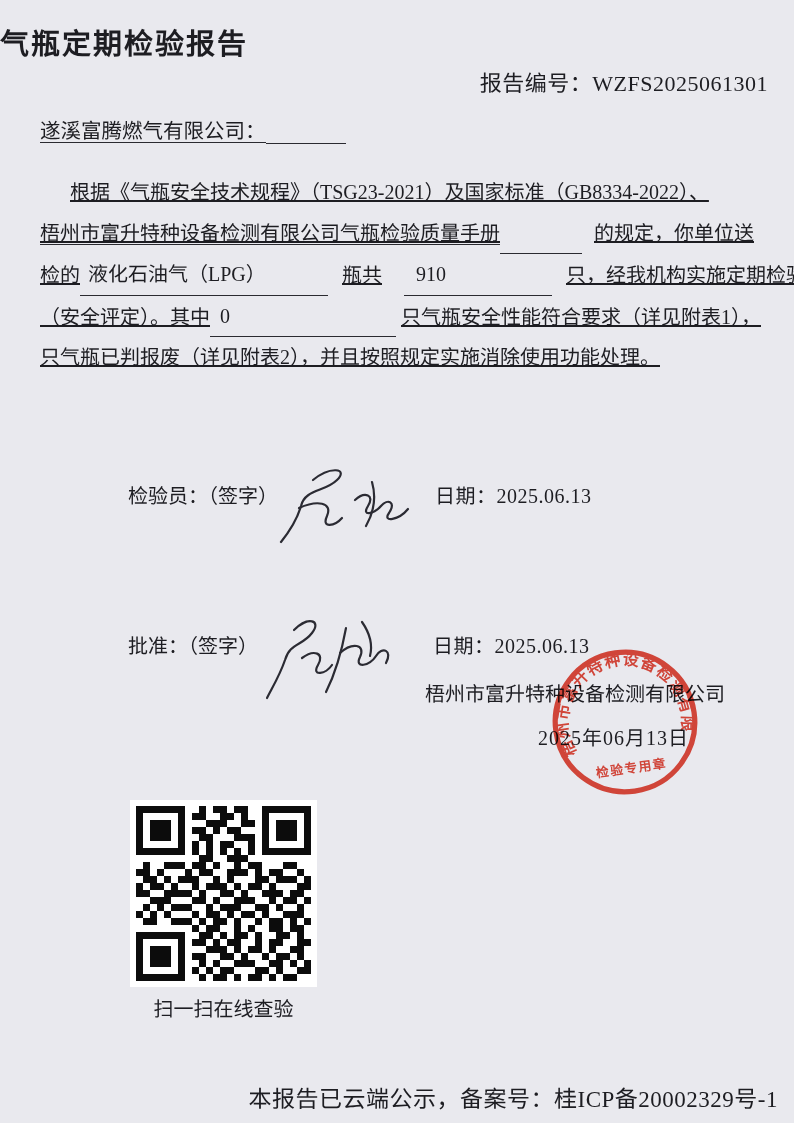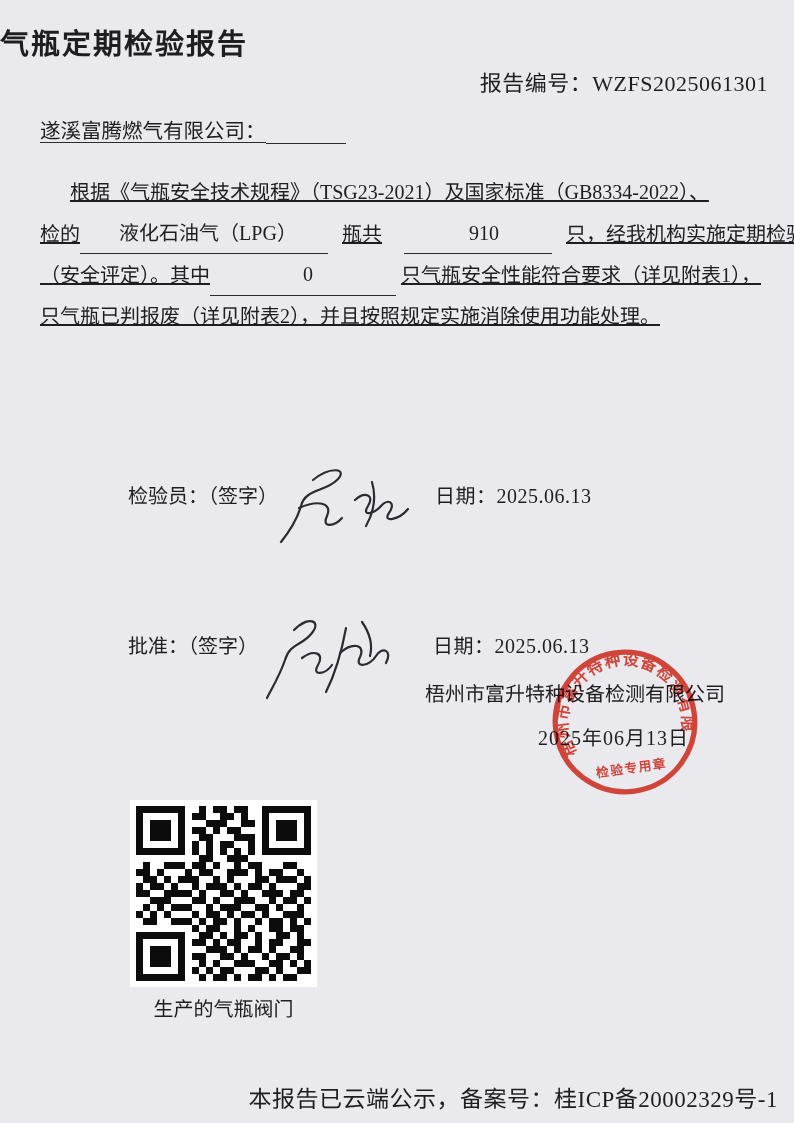--- a/index.html
+++ b/index.html
@@ -20,21 +20,21 @@
   }
   .report-no{
     top:65px;right:26px;
     font-size:22px;letter-spacing:.5px;
   }
   .addressee{
     left:40px;top:114px;
     font-size:20.5px;
     white-space:nowrap;
   }
-  .u{border-bottom:1px solid #2a2a30;text-align:center;}
+  .u{border-bottom:1px solid #2a2a30;}
   .blank{display:inline-block;vertical-align:bottom;height:26px;}
   .fillin{display:inline-block;vertical-align:bottom;white-space:nowrap;overflow:visible;}
   .gap{display:inline-block;}
   .body-block{
     left:40px;top:172px;width:740px;
     font-size:20px;line-height:40.5px;text-decoration:underline;
   }
   .bline{white-space:nowrap;margin:0;}
   .indent{text-indent:30px;}
   .sig-label{font-size:20px;white-space:nowrap;}
@@ -71,20 +71,21 @@
 <body>
 
 <h1 class="abs page-title">气瓶定期检验报告</h1>
 
 <div class="abs report-no"><span>报告编号：</span><span>WZFS2025061301</span></div>
 
 <div class="abs addressee"><span class="u">遂溪富腾燃气有限公司：</span><span class="u blank" style="width:80px"></span></div>
 
 <div class="abs body-block">
   <p class="bline indent"><span>根据《气瓶安全技术规程》（TSG23-2021）及国家标准（GB8334-2022）、</span></p>
+  <p class="bline"><span class="u">梧州市富升特种设备检测有限公司气瓶检验质量手册</span><span class="u blank" style="width:82px"></span><span class="gap" style="width:12px"></span><span>的规定，你单位送</span></p>
   <p class="bline"><span>检的</span><span class="u fillin" style="width:240px;padding-left:8px"><span>液化石油气（LPG）</span></span><span class="gap" style="width:14px"></span><span>瓶共</span><span class="gap" style="width:22px"></span><span class="u fillin" style="width:136px;padding-left:12px"><span>910</span></span><span class="gap" style="width:14px"></span><span>只，经我机构实施定期检验</span></p>
   <p class="bline"><span>（安全评定）。其中</span><span class="u fillin" style="width:176px;padding-left:10px"><span>0</span></span><span class="gap" style="width:5px"></span><span>只气瓶安全性能符合要求（详见附表1），</span></p>
   <p class="bline"><span>只气瓶已判报废（详见附表2），并且按照规定实施消除使用功能处理。</span></p>
 </div>
 
 <div class="abs sig-label" style="left:128px;top:480px">检验员：（签字）</div>
 <svg class="abs" style="left:275px;top:462px" width="140" height="85" viewBox="0 0 140 85">
   <g class="signature">
     <path d="M38,18 C55,4 74,6 62,18 C50,30 30,27 26,44 C22,58 14,70 6,80"></path>
     <path d="M24,46 C42,38 58,40 52,54 C46,67 60,64 67,56"></path>
@@ -140,15 +141,15 @@
     <div class="qr-row"><span class="qr-m"></span><span class="qr-m on"></span><span class="qr-m on"></span><span class="qr-m"></span><span class="qr-m"></span><span class="qr-m on"></span><span class="qr-m on"></span><span class="qr-m on"></span><span class="qr-m"></span><span class="qr-m on"></span><span class="qr-m"></span><span class="qr-m on"></span><span class="qr-m on"></span><span class="qr-m"></span><span class="qr-m on"></span><span class="qr-m"></span><span class="qr-m"></span><span class="qr-m on"></span><span class="qr-m"></span><span class="qr-m on"></span><span class="qr-m on"></span><span class="qr-m"></span><span class="qr-m on"></span><span class="qr-m"></span><span class="qr-m on"></span></div>
     <div class="qr-row"><span class="qr-m"></span><span class="qr-m"></span><span class="qr-m"></span><span class="qr-m"></span><span class="qr-m"></span><span class="qr-m"></span><span class="qr-m"></span><span class="qr-m"></span><span class="qr-m on"></span><span class="qr-m"></span><span class="qr-m on"></span><span class="qr-m on"></span><span class="qr-m"></span><span class="qr-m"></span><span class="qr-m on"></span><span class="qr-m"></span><span class="qr-m on"></span><span class="qr-m"></span><span class="qr-m"></span><span class="qr-m on"></span><span class="qr-m on"></span><span class="qr-m"></span><span class="qr-m on"></span><span class="qr-m on"></span><span class="qr-m"></span></div>
     <div class="qr-row"><span class="qr-m on"></span><span class="qr-m on"></span><span class="qr-m on"></span><span class="qr-m on"></span><span class="qr-m on"></span><span class="qr-m on"></span><span class="qr-m on"></span><span class="qr-m"></span><span class="qr-m"></span><span class="qr-m on"></span><span class="qr-m on"></span><span class="qr-m"></span><span class="qr-m on"></span><span class="qr-m"></span><span class="qr-m on"></span><span class="qr-m on"></span><span class="qr-m"></span><span class="qr-m on"></span><span class="qr-m"></span><span class="qr-m"></span><span class="qr-m on"></span><span class="qr-m on"></span><span class="qr-m"></span><span class="qr-m on"></span><span class="qr-m"></span></div>
     <div class="qr-row"><span class="qr-m on"></span><span class="qr-m"></span><span class="qr-m"></span><span class="qr-m"></span><span class="qr-m"></span><span class="qr-m"></span><span class="qr-m on"></span><span class="qr-m"></span><span class="qr-m on"></span><span class="qr-m on"></span><span class="qr-m"></span><span class="qr-m on"></span><span class="qr-m"></span><span class="qr-m on"></span><span class="qr-m on"></span><span class="qr-m"></span><span class="qr-m"></span><span class="qr-m on"></span><span class="qr-m"></span><span class="qr-m on"></span><span class="qr-m on"></span><span class="qr-m"></span><span class="qr-m"></span><span class="qr-m on"></span><span class="qr-m on"></span></div>
     <div class="qr-row"><span class="qr-m on"></span><span class="qr-m"></span><span class="qr-m on"></span><span class="qr-m on"></span><span class="qr-m on"></span><span class="qr-m"></span><span class="qr-m on"></span><span class="qr-m"></span><span class="qr-m"></span><span class="qr-m"></span><span class="qr-m on"></span><span class="qr-m on"></span><span class="qr-m on"></span><span class="qr-m"></span><span class="qr-m on"></span><span class="qr-m"></span><span class="qr-m on"></span><span class="qr-m on"></span><span class="qr-m"></span><span class="qr-m on"></span><span class="qr-m"></span><span class="qr-m"></span><span class="qr-m on"></span><span class="qr-m on"></span><span class="qr-m"></span></div>
     <div class="qr-row"><span class="qr-m on"></span><span class="qr-m"></span><span class="qr-m on"></span><span class="qr-m on"></span><span class="qr-m on"></span><span class="qr-m"></span><span class="qr-m on"></span><span class="qr-m"></span><span class="qr-m on"></span><span class="qr-m on"></span><span class="qr-m"></span><span class="qr-m"></span><span class="qr-m on"></span><span class="qr-m on"></span><span class="qr-m"></span><span class="qr-m on"></span><span class="qr-m"></span><span class="qr-m"></span><span class="qr-m on"></span><span class="qr-m"></span><span class="qr-m on"></span><span class="qr-m on"></span><span class="qr-m"></span><span class="qr-m on"></span><span class="qr-m"></span></div>
     <div class="qr-row"><span class="qr-m on"></span><span class="qr-m"></span><span class="qr-m on"></span><span class="qr-m on"></span><span class="qr-m on"></span><span class="qr-m"></span><span class="qr-m on"></span><span class="qr-m"></span><span class="qr-m"></span><span class="qr-m on"></span><span class="qr-m"></span><span class="qr-m on"></span><span class="qr-m"></span><span class="qr-m"></span><span class="qr-m on"></span><span class="qr-m on"></span><span class="qr-m on"></span><span class="qr-m"></span><span class="qr-m"></span><span class="qr-m on"></span><span class="qr-m on"></span><span class="qr-m"></span><span class="qr-m on"></span><span class="qr-m"></span><span class="qr-m on"></span></div>
     <div class="qr-row"><span class="qr-m on"></span><span class="qr-m"></span><span class="qr-m"></span><span class="qr-m"></span><span class="qr-m"></span><span class="qr-m"></span><span class="qr-m on"></span><span class="qr-m"></span><span class="qr-m on"></span><span class="qr-m"></span><span class="qr-m on"></span><span class="qr-m"></span><span class="qr-m on"></span><span class="qr-m on"></span><span class="qr-m"></span><span class="qr-m"></span><span class="qr-m"></span><span class="qr-m on"></span><span class="qr-m on"></span><span class="qr-m"></span><span class="qr-m on"></span><span class="qr-m"></span><span class="qr-m"></span><span class="qr-m on"></span><span class="qr-m on"></span></div>
     <div class="qr-row"><span class="qr-m on"></span><span class="qr-m on"></span><span class="qr-m on"></span><span class="qr-m on"></span><span class="qr-m on"></span><span class="qr-m on"></span><span class="qr-m on"></span><span class="qr-m"></span><span class="qr-m"></span><span class="qr-m on"></span><span class="qr-m"></span><span class="qr-m on"></span><span class="qr-m on"></span><span class="qr-m"></span><span class="qr-m on"></span><span class="qr-m"></span><span class="qr-m on"></span><span class="qr-m on"></span><span class="qr-m"></span><span class="qr-m on"></span><span class="qr-m"></span><span class="qr-m on"></span><span class="qr-m on"></span><span class="qr-m"></span><span class="qr-m"></span></div>
   </div>
-<div class="abs qr-caption">生产的气瓶阀门</div>
+<div class="abs qr-caption">扫一扫在线查验</div>
 
 <div class="abs footer">本报告已云端公示，备案号：桂ICP备20002329号-1</div>
 
 </body></html>

